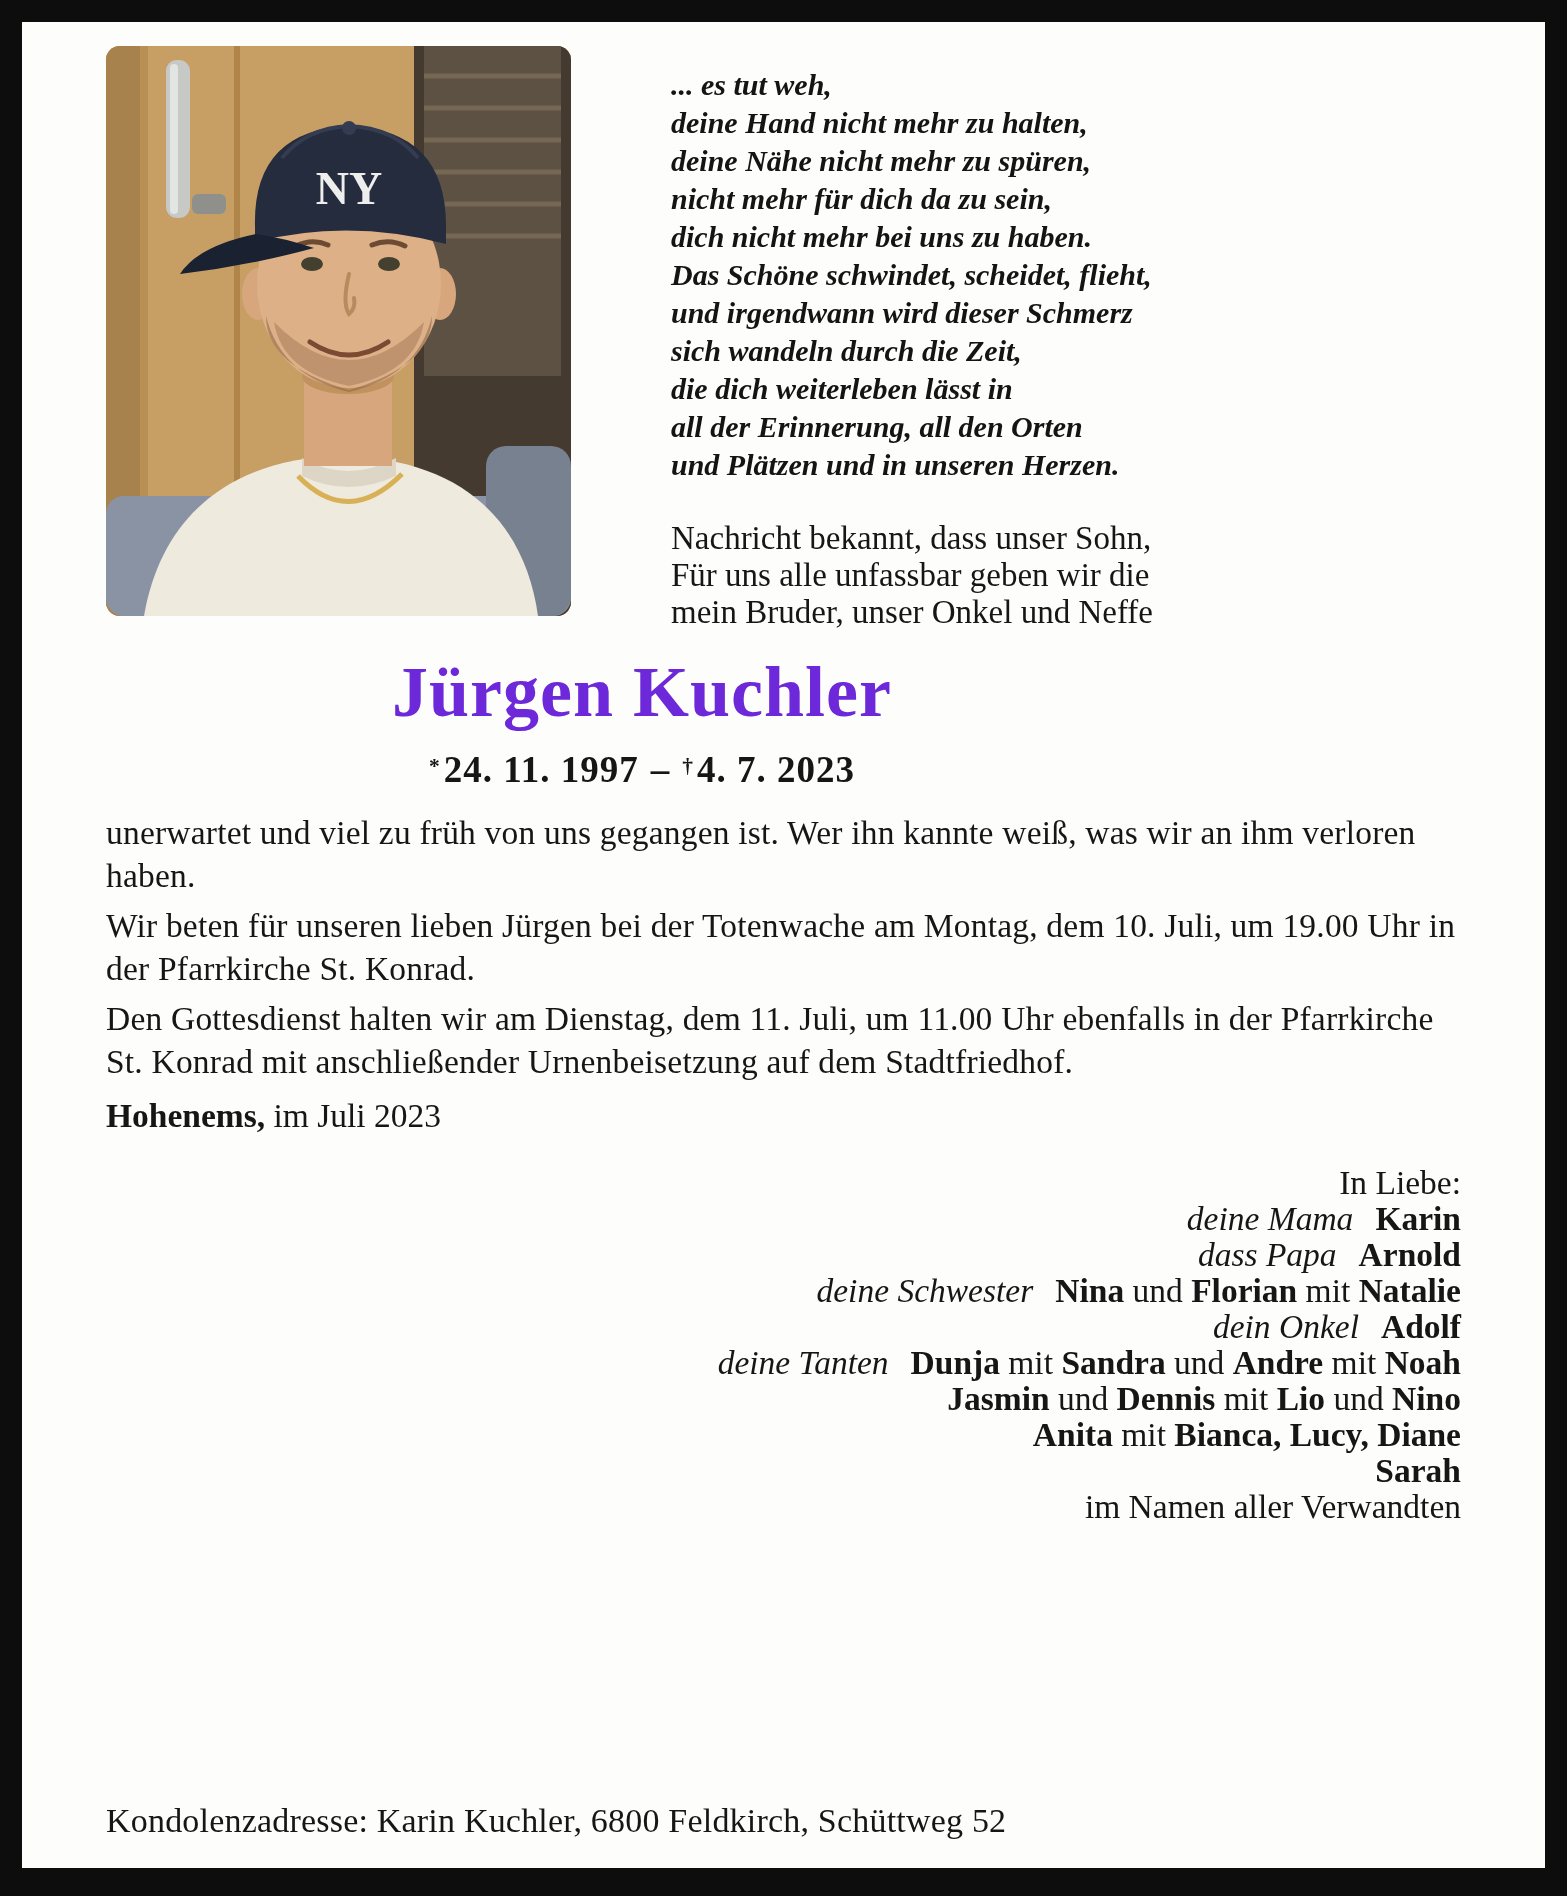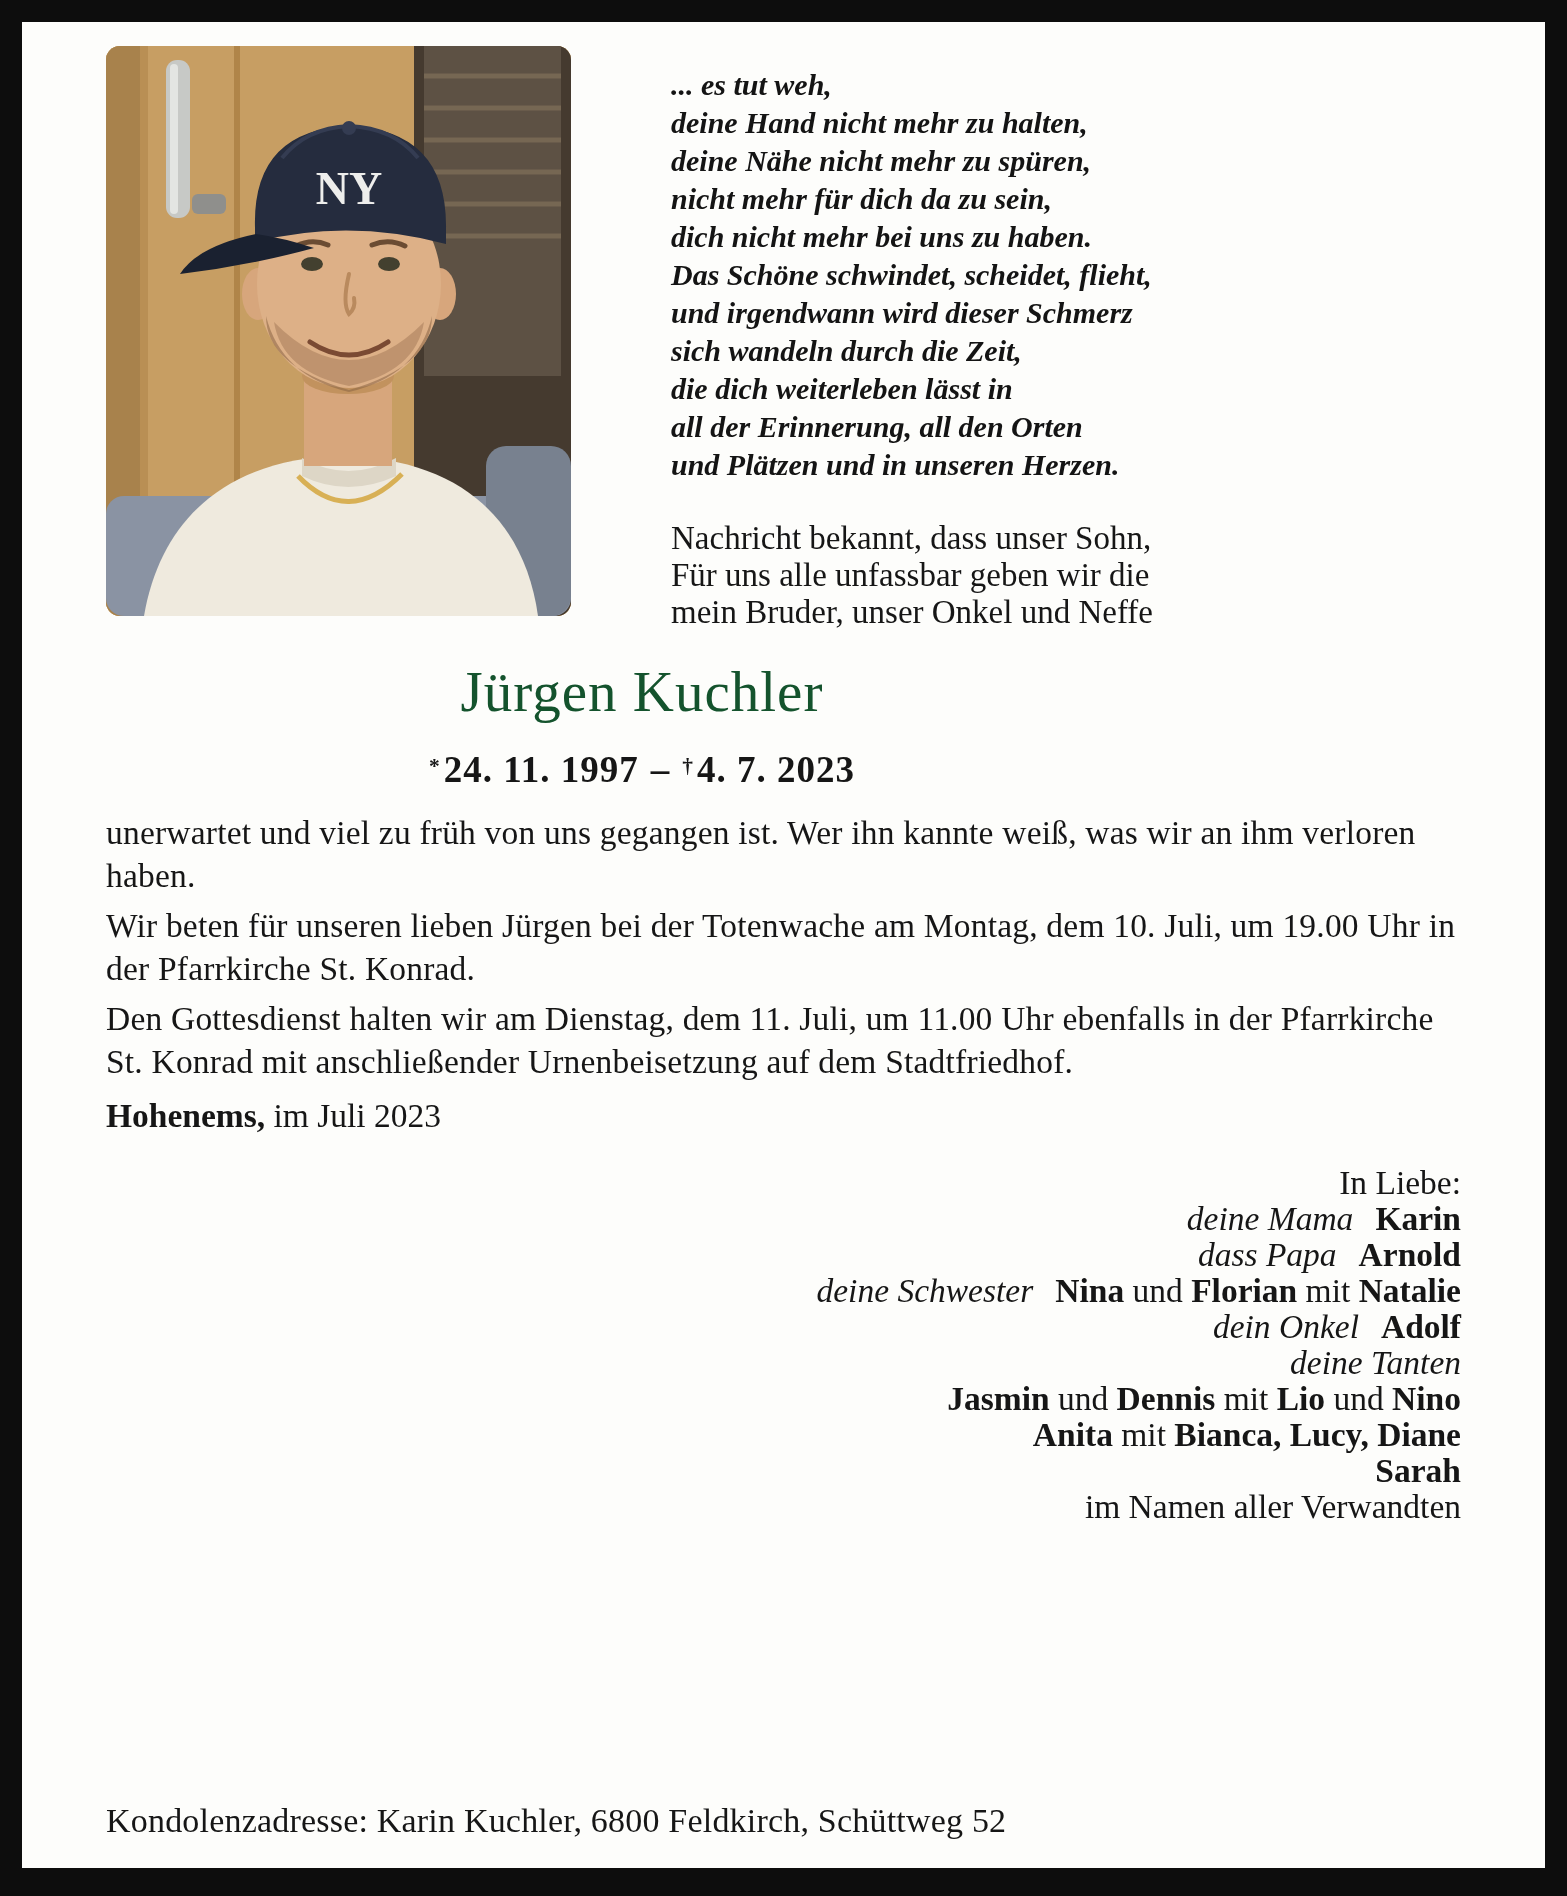--- a/index.html
+++ b/index.html
@@ -51,25 +51,25 @@
     margin-top: 36px;
     font-size: 33px;
     line-height: 37px;
   }
   .name-wrap {
     width: 1072px;
     text-align: center;
     margin-top: 30px;
   }
   .deceased-name {
-    font-size: 57px;
-    font-weight: 400;
+    font-size: 72px;
+    font-weight: 700;
     letter-spacing: 1px;
     line-height: 92px;
-    color: #14532d;
+    color: #6d28d9;
   }
   .dates {
     margin-top: 10px;
     font-size: 37px;
     font-weight: bold;
     letter-spacing: 1px;
   }
   .dates sup {
     font-size: 58%;
     vertical-align: 9px;
@@ -236,20 +236,21 @@
         <div class="family-row">
           <div class="relation">deine Schwester</div>
           <div class="names"><span class="b">Nina</span><span> und </span><span class="b">Florian</span><span> mit </span><span class="b">Natalie</span></div>
         </div>
         <div class="family-row">
           <div class="relation">dein Onkel</div>
           <div class="names"><span class="b">Adolf</span></div>
         </div>
         <div class="family-row">
           <div class="relation">deine Tanten</div>
+          <div class="names"><span class="b">Dunja</span><span> mit </span><span class="b">Sandra</span><span> und </span><span class="b">Andre</span><span> mit </span><span class="b">Noah</span></div>
         </div>
         <div class="family-row">
           <div class="relation"></div>
           <div class="names indent"><span class="b">Jasmin</span><span> und </span><span class="b">Dennis</span><span> mit </span><span class="b">Lio</span><span> und </span><span class="b">Nino</span></div>
         </div>
         <div class="family-row">
           <div class="relation"></div>
           <div class="names"><span class="b">Anita</span><span> mit </span><span class="b">Bianca, Lucy, Diane</span></div>
         </div>
         <div class="family-row">

